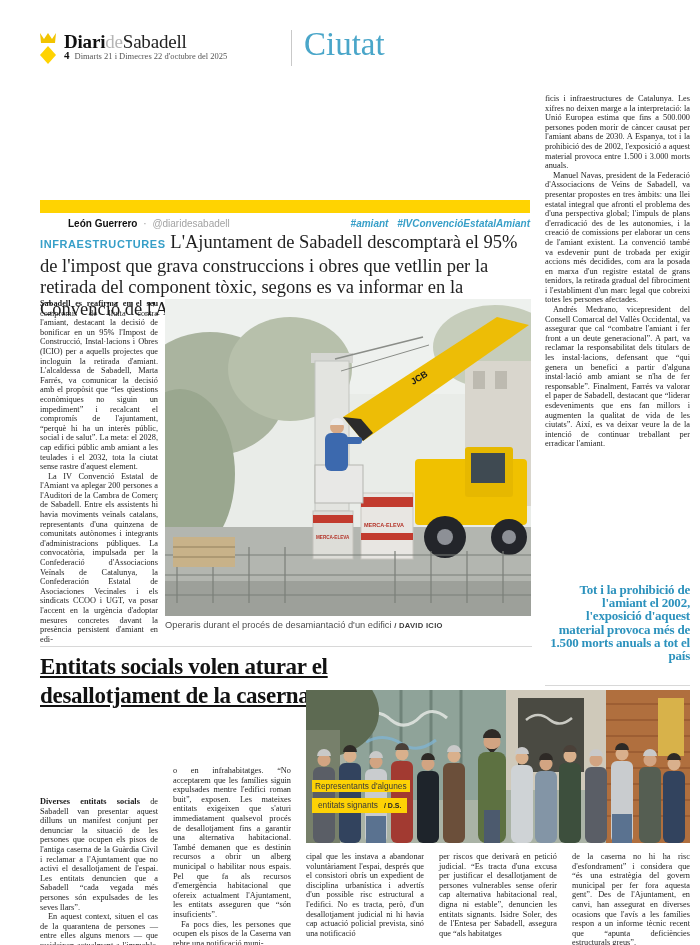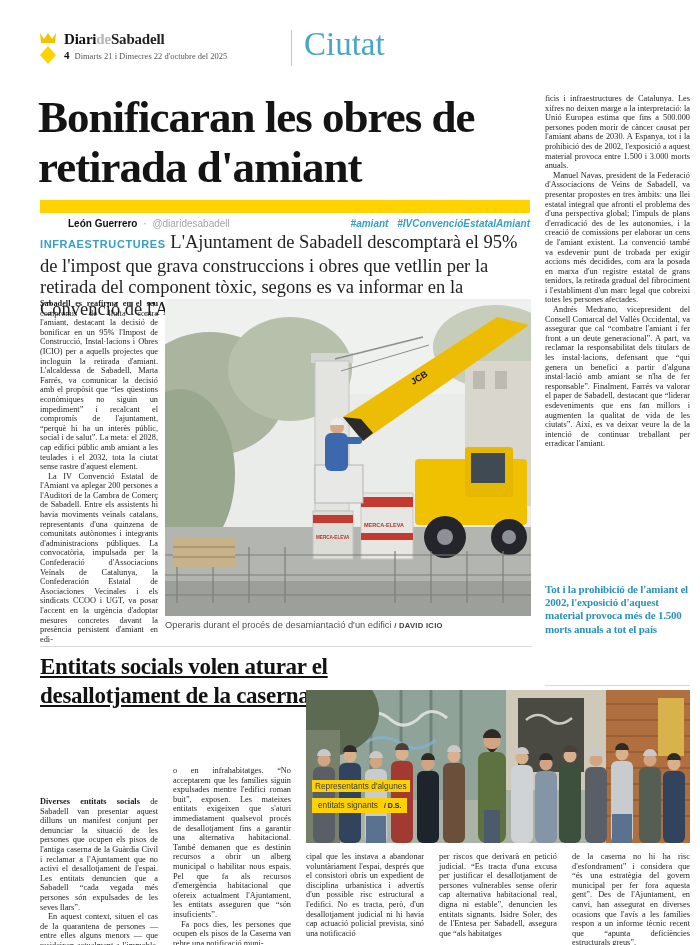--- a/index.html
+++ b/index.html
@@ -1,21 +1,21 @@
 <!DOCTYPE html>
 <html><head>
 <meta charset="utf-8">
 <style>
   html,body{margin:0;padding:0;background:#ffffff;}
   .page{position:relative;width:700px;height:945px;background:#fff;overflow:hidden;
         font-family:"Liberation Serif",serif;color:#1c1c1c;}
   .abs{position:absolute;}
 
   
-  .brand{font-size:15px;letter-spacing:-.2px;font-weight:bold;}
+  .brand{font-size:19px;letter-spacing:-.2px;}
   .brand b{color:#111;}
   .brand .mid{color:#b5b5b5;}
   .brand .end{color:#222;}
   .pagedate{font-size:8.5px;color:#555;}
   .pagedate b{font-size:11px;color:#111;margin-right:5px;}
   .vrule{width:1px;height:36px;background:#c9c9c9;}
   .section-title{font-size:33px;color:#4aa6c9;line-height:1;text-align:center;}
 
   
   .headline1{font-size:45px;line-height:50px;font-weight:bold;letter-spacing:-1px;color:#141414;}
@@ -27,21 +27,21 @@
   .hash{font-family:"Liberation Sans",sans-serif;font-size:10px;font-weight:bold;color:#379fc8;font-style:italic;}
   .lead{font-size:18.5px;line-height:21.5px;color:#1f1f1f;}
   .kicker{font-family:"Liberation Sans",sans-serif;font-weight:bold;font-size:11px;
           letter-spacing:.6px;color:#379fc8;}
   .bodytext{font-size:8.3px;line-height:9.6px;text-align:justify;color:#1d1d1d;}
   .bodytext p{margin:0;}
   .bodytext p.ind{text-indent:8px;}
   .caption{font-family:"Liberation Sans",sans-serif;font-size:9.3px;color:#4f4f4f;}
   .caption .credit{font-size:7.6px;font-weight:bold;color:#3c3c3c;letter-spacing:.3px;}
   .divider{height:1px;background:#d8d8d8;}
-  .pullquote{font-size:11px;line-height:13.2px;font-weight:bold;color:#2c92bd;letter-spacing:-.2px;}
+  .pullquote{font-size:13px;line-height:13.2px;font-weight:bold;color:#2c92bd;letter-spacing:-.2px;text-align:right;}
 
   
   .headline2{font-size:23px;line-height:29px;font-weight:bold;color:#121212;letter-spacing:-.3px;text-decoration:underline;}
   .photo-cap-overlay span{display:inline-block;background:#fdd205;color:#3a3a3a;
      font-family:"Liberation Sans",sans-serif;font-size:8.3px;padding:1px 3px;line-height:10px;}
   .photo-cap-overlay .credit2{font-weight:bold;font-size:7px;color:#222;}
   svg{display:block;}
 </style>
 </head>
 <body>
@@ -54,21 +54,20 @@
   </svg>
   <div class="abs brand" style="left:64px;top:31px;">
     <b>Diari</b><span class="mid">de</span><span class="end">Sabadell</span>
   </div>
   <div class="abs pagedate" style="left:64px;top:49px;">
     <b>4</b><span>Dimarts 21 i Dimecres 22 d'octubre del 2025</span>
   </div>
   <div class="abs vrule" style="left:291px;top:30px;"></div>
   <div class="abs section-title" style="left:304px;top:28px;">Ciutat</div>
 
-  <div class="abs headline1" style="left:38px;top:92px;width:520px;">Bonificaran les obres de retirada d'amiant</div>
 
   <div class="abs yellowbar" style="left:40px;top:200px;width:490px;"></div>
 
   <div class="abs byline" style="left:40px;top:218px;width:490px;">
     <span class="author">León Guerrero</span>
     <span class="sep">·</span>
     <span class="handle">@diaridesabadell</span>
     <span class="abs" style="left:260px;top:0;width:230px;text-align:right;">
       <span class="hash">#amiant</span>
       <span class="hash" style="margin-left:6px;">#IVConvencióEstatalAmiant</span>

